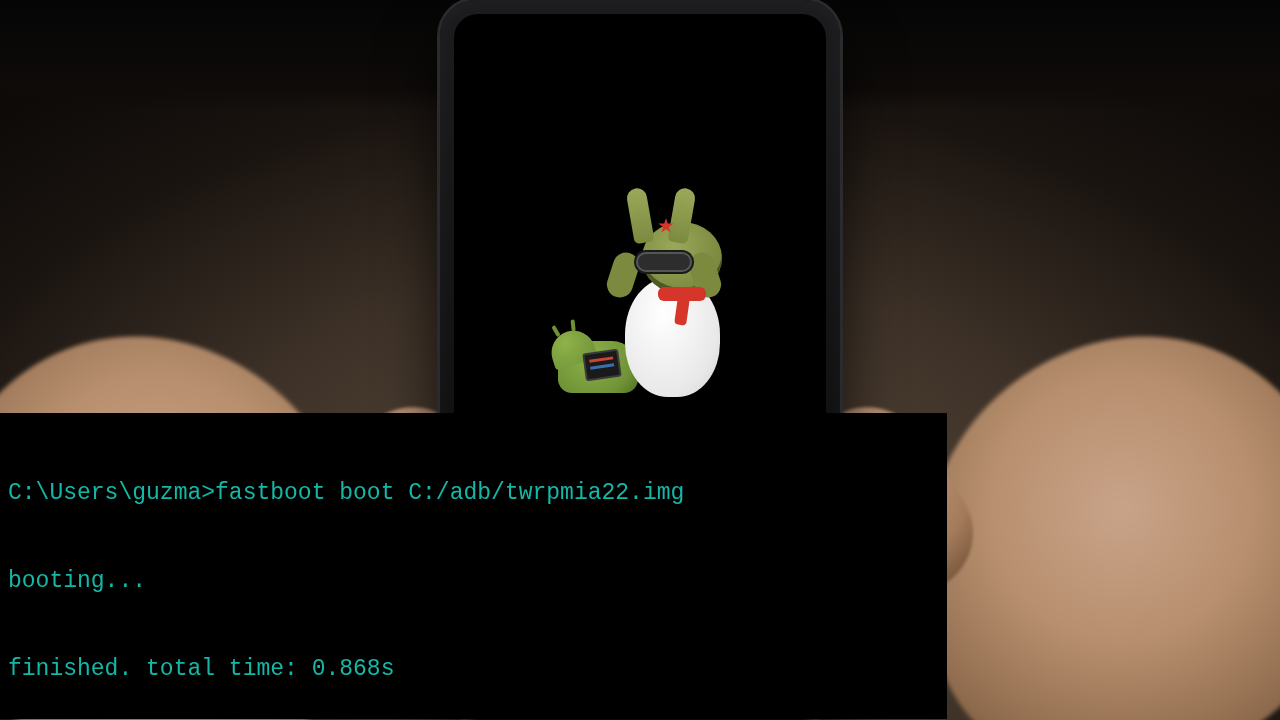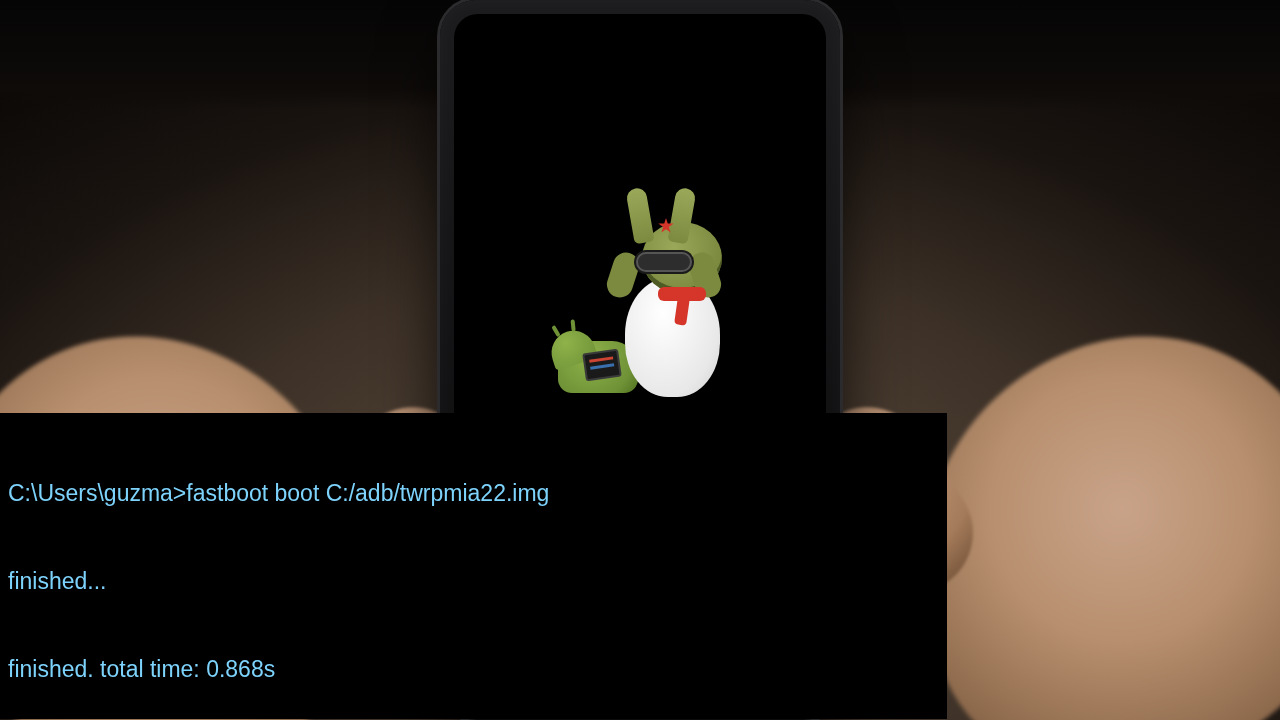--- a/index.html
+++ b/index.html
@@ -189,25 +189,25 @@
       0 0 2px #fff;
   }
 
   
   .terminal {
     position: absolute;
     left: 0;
     bottom: 2px;
     width: 930px;
     background: #000;
-    color: #7dd3fc;
+    color: #14b8a6;
     font-size: 23px;
     line-height: 1.28;
     padding: 6px 8px 4px 8px;
-    font-family: Liberation Sans, sans-serif;
+    font-family: Liberation Mono, monospace;
     box-shadow: 0 0 0 1px #000;
     white-space: pre;
   }
   .terminal .line { display:block; }
 </style>
 </head>
 <body>
 
 <div class="scene">
   <div class="desk-shadow"></div>
@@ -237,15 +237,15 @@
         </div>
         <div class="scarf"></div>
       </div>
       <div class="fastboot-label">FASTBOOT</div>
     </div>
   </div>
 </div>
 
 <div class="terminal">
   <span class="line">C:\Users\guzma&gt;fastboot boot C:/adb/twrpmia22.img</span>
-  <span class="line">finished...</span>
+  <span class="line">booting...</span>
   <span class="line">finished. total time: 0.868s</span>
 </div>
 
 </body></html>

